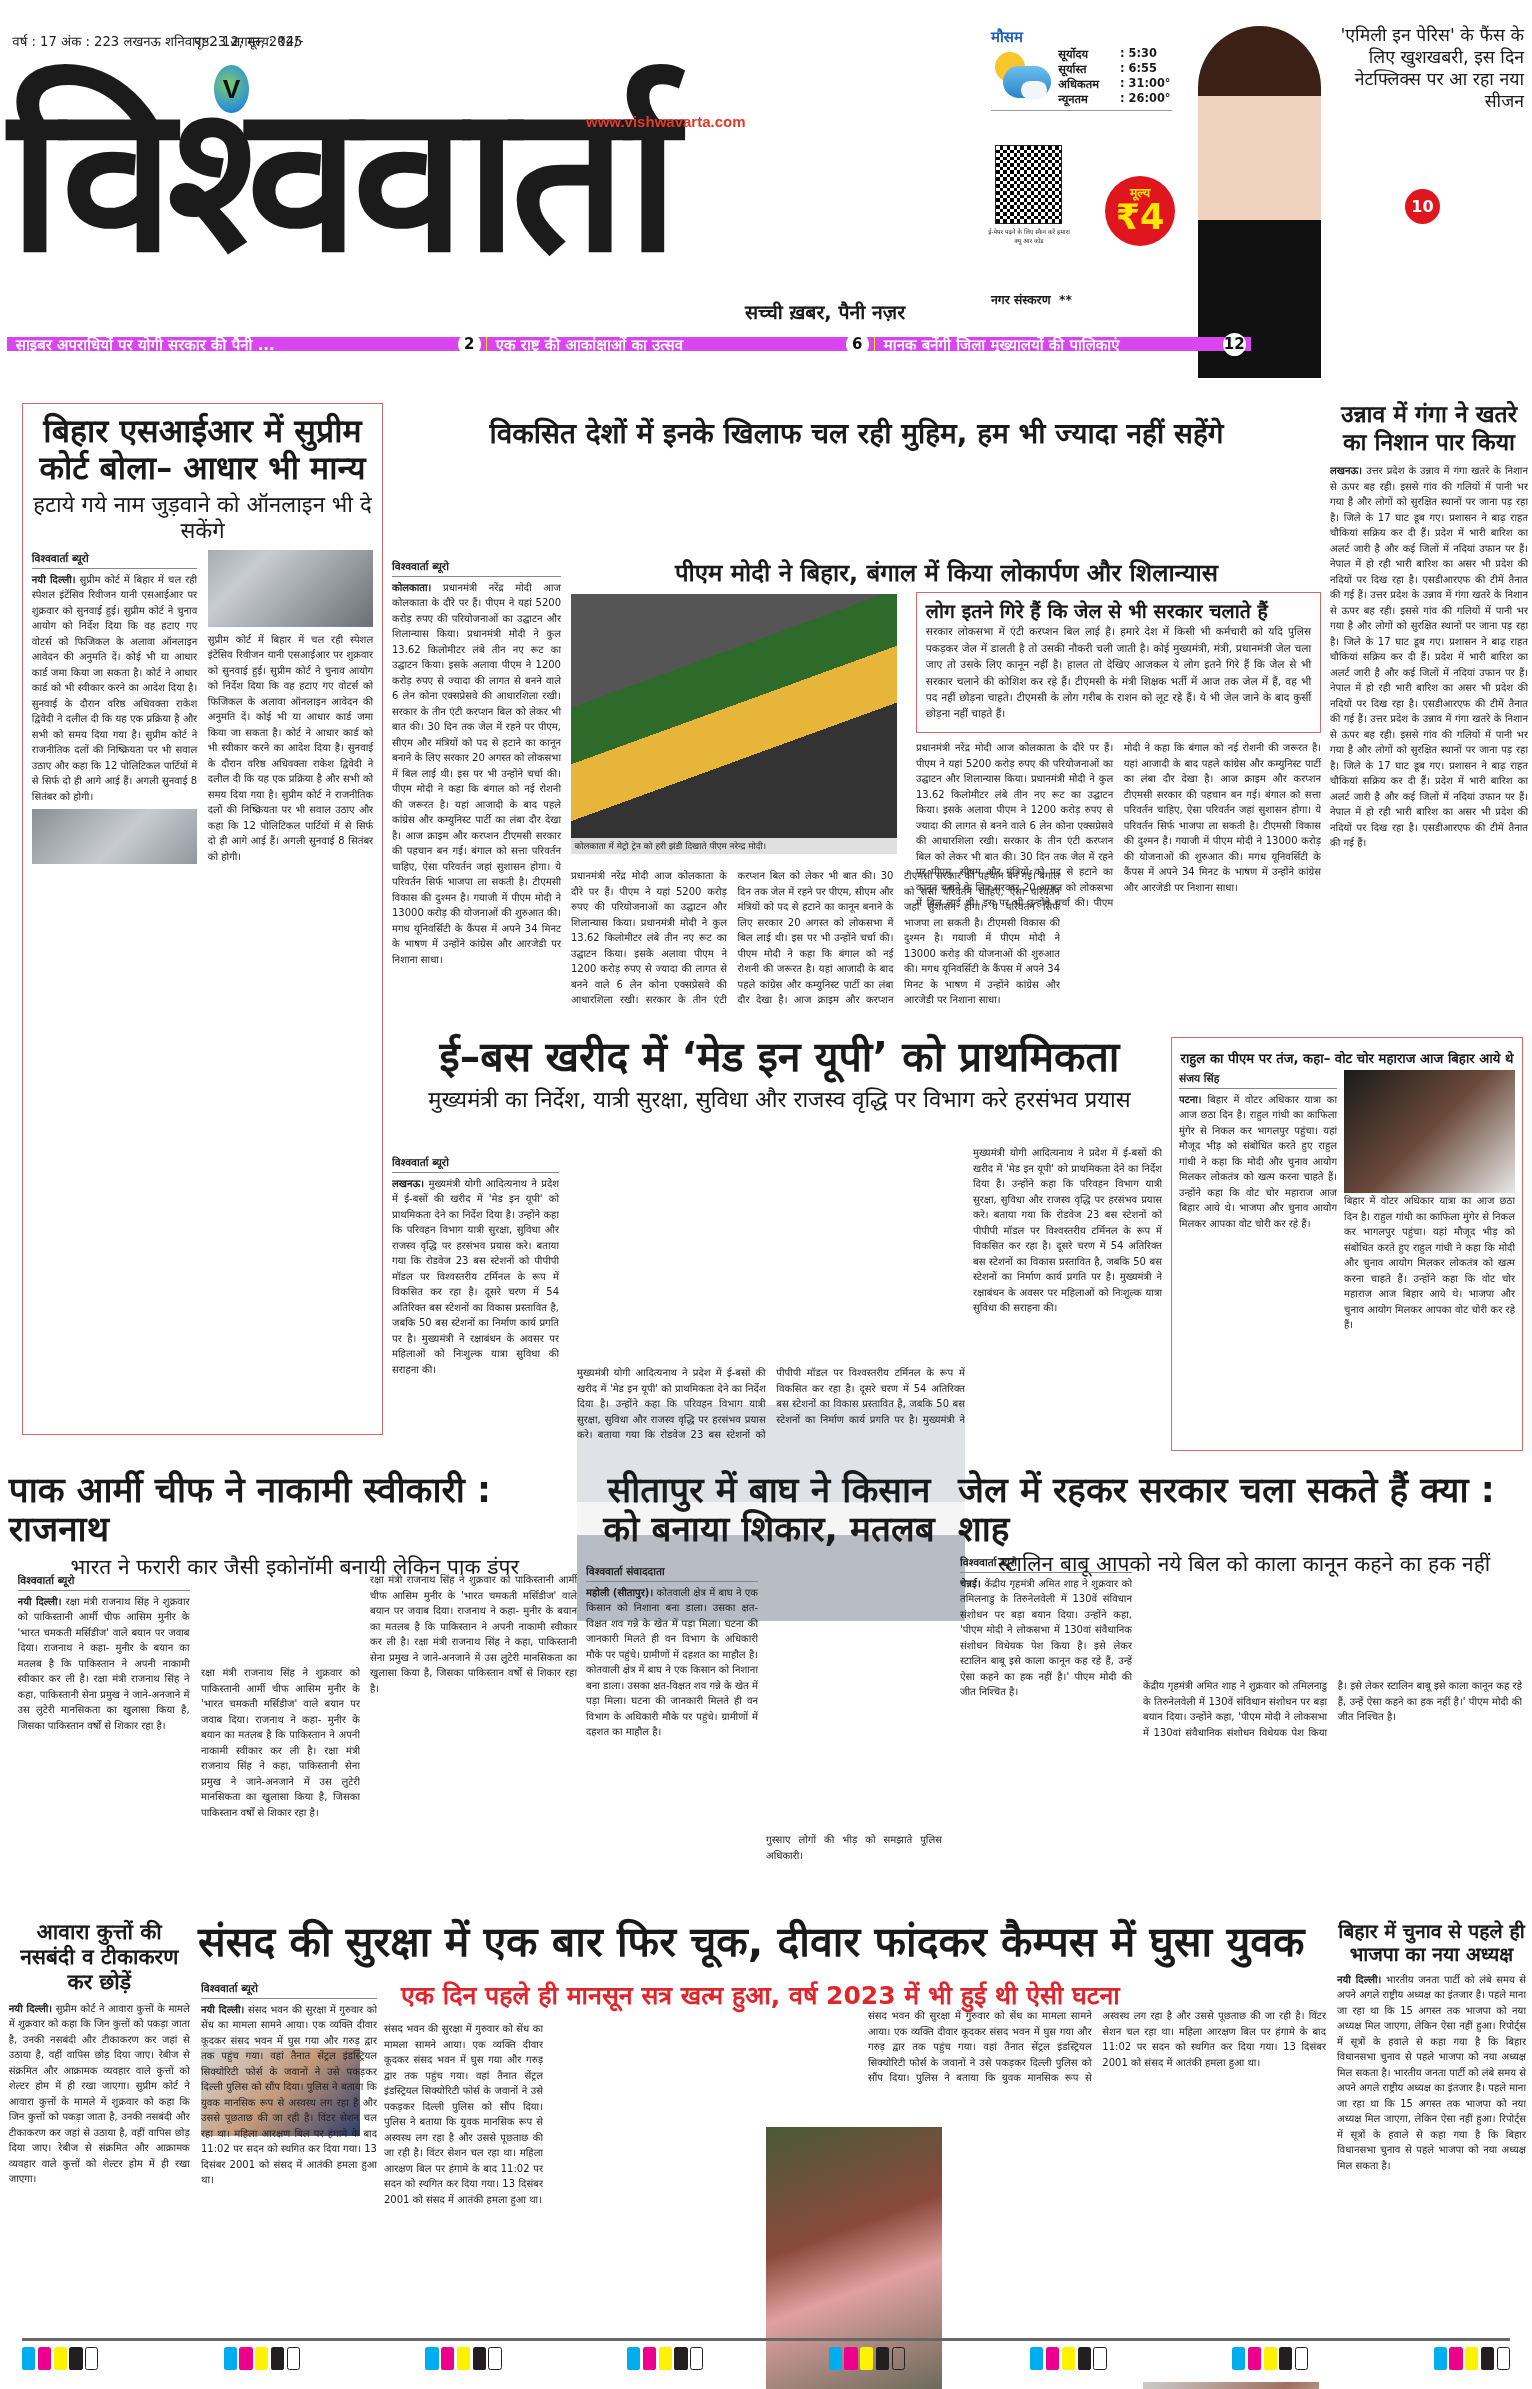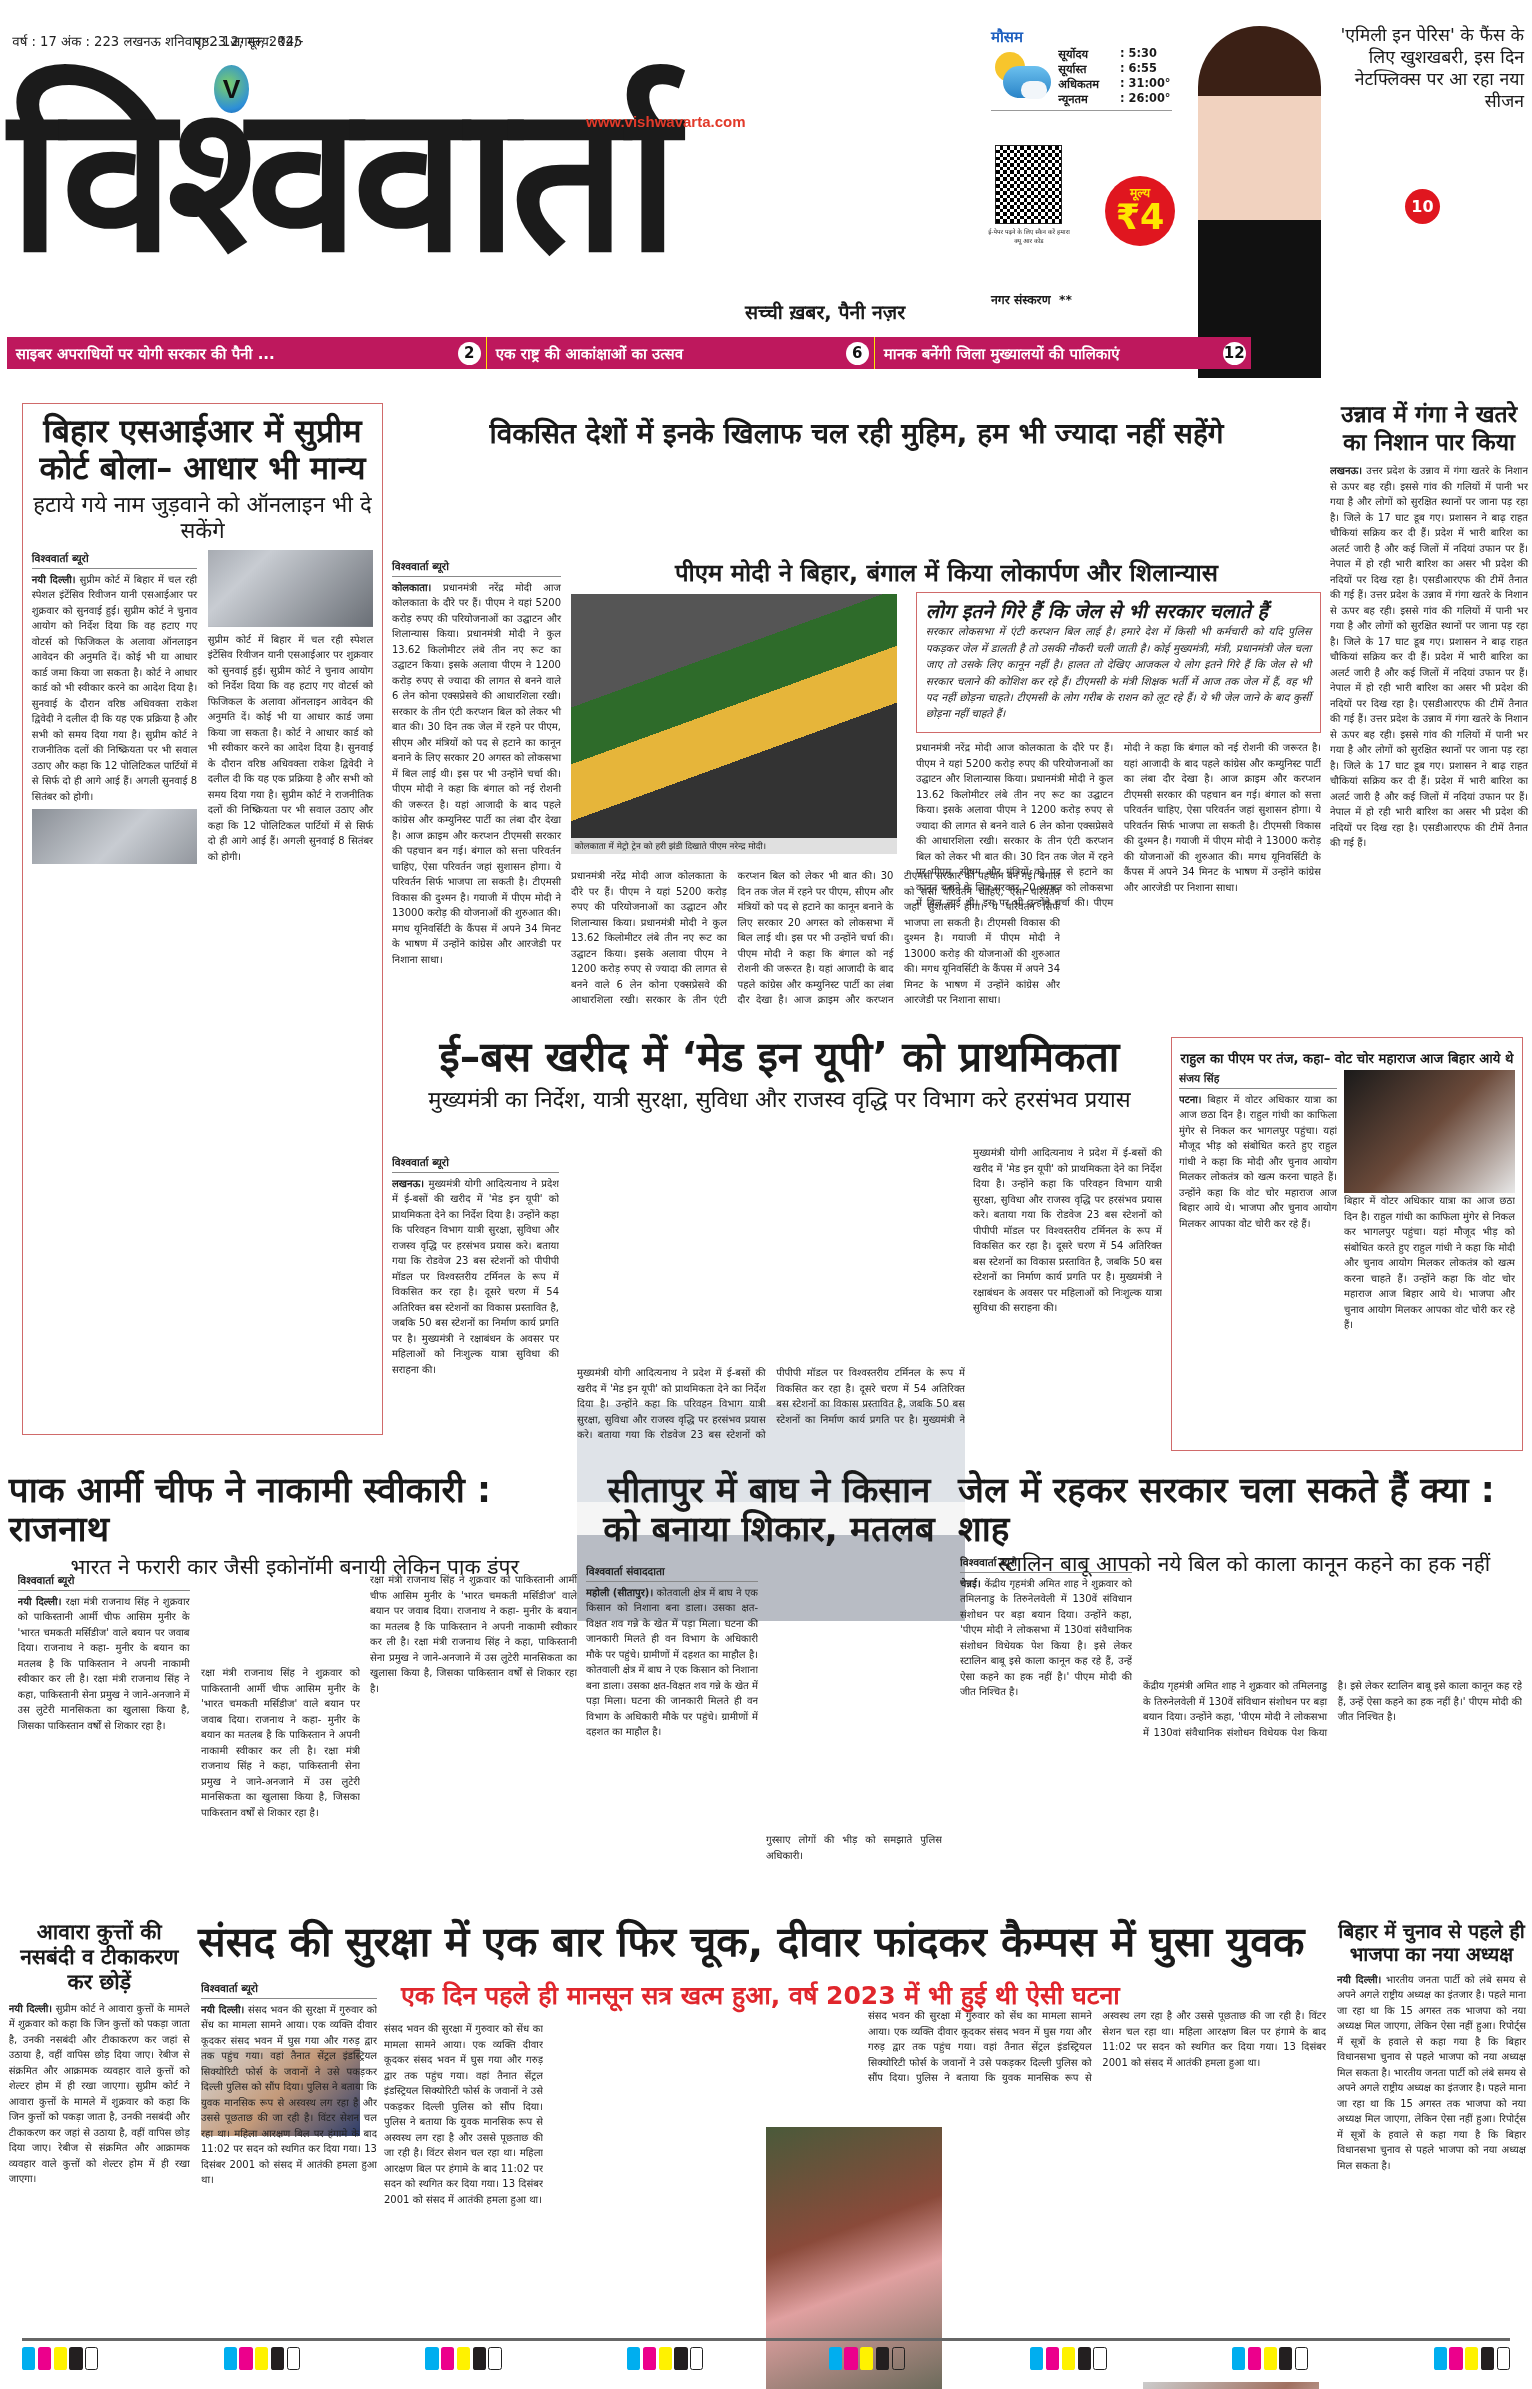--- a/index.html
+++ b/index.html
@@ -19,21 +19,21 @@
   .cloud2 { position:absolute; left: 30px; top: 35px; width: 26.4px; height: 17.6px; border-radius: 8.8px; background:#f2f6fa; }
   .qr { width: 67px; height: 79px; border: 1.8px solid #222; background:
      repeating-linear-gradient(90deg,#000 0 3.5px,#fff 3.5px 7px),
      repeating-linear-gradient(0deg,#000 0 3.5px,#fff 3.5px 7px); background-blend-mode: difference; }
   .price-badge { width: 70px; height: 70px; border-radius: 50%; background: #e0161f; color: #ffe600; display:flex; flex-direction:column; align-items:center; justify-content:center; font-weight: 900; line-height: 1; }
   .price-badge .l { font-size: 12.3px; color:#ffe600; }
   .price-badge .v { font-size: 35px; }
   .promo-text { font-size: 17.6px; text-align: right; line-height: 1.25; }
   .page-circle { width: 35px; height: 35px; border-radius: 50%; background: #e0161f; color: #fff; font-weight: bold; display:flex; align-items:center; justify-content:center; font-size: 16px; }
   .person { background: linear-gradient(180deg, #3b2015 0 20%, #f1d2bf 20% 55%, #111 55% 100%); border-radius: 79px 79px 0 0; }
-  .ticker { background: #be185d; display: flex; height: 32px; align-items: center; }
+  .ticker { background: #d946ef; display: flex; height: 14px; align-items: center; }
   .tick { display:flex; align-items:center; justify-content: space-between; height: 100%; padding: 0 5.3px 0 8.8px; color: #fff; font-size: 15px; font-weight: bold; border-right: 1.8px solid #ffe600; }
   .tick:last-child { border-right: none; }
   .tick .num { width: 23px; height: 23px; border-radius: 50%; background: #fff; color: #111; display:flex; align-items:center; justify-content:center; font-size: 15px; font-weight: 900; margin-left: 7px; }
   .box-red { border: 1.8px solid #d06a6a; }
   .h-xl { font-weight: 900; font-size: 51px; line-height: 1.05; }
   .h-lg { font-weight: 900; font-size: 37px; line-height: 1.1; }
   .h-md { font-weight: bold; font-size: 30px; line-height: 1.15; }
   .h-sm { font-weight: bold; font-size: 25px; line-height: 1.2; }
   .sub { font-size: 22px; line-height: 1.2; }
   .byline { font-size: 10.6px; font-weight: bold; border-bottom: 1.8px solid #888; padding-bottom: 1.8px; margin-bottom: 2.6px; }
@@ -134,21 +134,21 @@
   <div class="h-md" style="text-align:center;font-size:28px;margin-top:3.5px;">विकसित देशों में इनके खिलाफ चल रही मुहिम, हम भी ज्यादा नहीं सहेंगे</div>
 </div>
 <div class="abs" style="left:572px;top:555px;width:749px;font-size:24px;font-weight:bold;text-align:center;">पीएम मोदी ने बिहार, बंगाल में किया लोकार्पण और शिलान्यास</div>
 <div class="abs body" style="left:392px;top:558px;width:169px;">
   <div class="byline">विश्ववार्ता ब्यूरो</div>
   <b>कोलकाता।</b> <span>प्रधानमंत्री नरेंद्र मोदी आज कोलकाता के दौरे पर हैं। पीएम ने यहां 5200 करोड़ रुपए की परियोजनाओं का उद्घाटन और शिलान्यास किया। प्रधानमंत्री मोदी ने कुल 13.62 किलोमीटर लंबे तीन नए रूट का उद्घाटन किया। इसके अलावा पीएम ने 1200 करोड़ रुपए से ज्यादा की लागत से बनने वाले 6 लेन कोना एक्सप्रेसवे की आधारशिला रखी। सरकार के तीन एंटी करप्शन बिल को लेकर भी बात की। 30 दिन तक जेल में रहने पर पीएम, सीएम और मंत्रियों को पद से हटाने का कानून बनाने के लिए सरकार 20 अगस्त को लोकसभा में बिल लाई थी। इस पर भी उन्होंने चर्चा की। पीएम मोदी ने कहा कि बंगाल को नई रोशनी की जरूरत है। यहां आजादी के बाद पहले कांग्रेस और कम्युनिस्ट पार्टी का लंबा दौर देखा है। आज क्राइम और करप्शन टीएमसी सरकार की पहचान बन गई। बंगाल को सत्ता परिवर्तन चाहिए, ऐसा परिवर्तन जहां सुशासन होगा। ये परिवर्तन सिर्फ भाजपा ला सकती है। टीएमसी विकास की दुश्मन है। गयाजी में पीएम मोदी ने 13000 करोड़ की योजनाओं की शुरुआत की। मगध यूनिवर्सिटी के कैंपस में अपने 34 मिनट के भाषण में उन्होंने कांग्रेस और आरजेडी पर निशाना साधा।</span>
 </div>
 <div class="abs photo" style="left:571px;top:594px;width:326px;height:260px;background:linear-gradient(160deg,#555 0 30%,#2e6b2a 30% 45%,#e6b53a 45% 60%,#333 60%);">
   <div class="cap">कोलकाता में मेट्रो ट्रेन को हरी झंडी दिखाते पीएम नरेन्द्र मोदी।</div>
 </div>
-<div class="abs box-red" style="left:916px;top:592px;width:405px;height:141px;padding:7px 8.8px;font-style:italic;">
+<div class="abs box-red" style="left:916px;top:592px;width:405px;height:141px;padding:7px 8.8px;">
   <div class="h-sm" style="font-size:19.4px;">लोग इतने गिरे हैं कि जेल से भी सरकार चलाते हैं</div>
   <div class="body" style="font-size:10.6px;">सरकार लोकसभा में एंटी करप्शन बिल लाई है। हमारे देश में किसी भी कर्मचारी को यदि पुलिस पकड़कर जेल में डालती है तो उसकी नौकरी चली जाती है। कोई मुख्यमंत्री, मंत्री, प्रधानमंत्री जेल चला जाए तो उसके लिए कानून नहीं है। हालत तो देखिए आजकल ये लोग इतने गिरे हैं कि जेल से भी सरकार चलाने की कोशिश कर रहे हैं। टीएमसी के मंत्री शिक्षक भर्ती में आज तक जेल में हैं, वह भी पद नहीं छोड़ना चाहते। टीएमसी के लोग गरीब के राशन को लूट रहे हैं। ये भी जेल जाने के बाद कुर्सी छोड़ना नहीं चाहते हैं।</div>
 </div>
 <div class="abs body cols3" style="left:571px;top:868px;width:489px;height:159px;overflow:hidden;">प्रधानमंत्री नरेंद्र मोदी आज कोलकाता के दौरे पर हैं। पीएम ने यहां 5200 करोड़ रुपए की परियोजनाओं का उद्घाटन और शिलान्यास किया। प्रधानमंत्री मोदी ने कुल 13.62 किलोमीटर लंबे तीन नए रूट का उद्घाटन किया। इसके अलावा पीएम ने 1200 करोड़ रुपए से ज्यादा की लागत से बनने वाले 6 लेन कोना एक्सप्रेसवे की आधारशिला रखी। सरकार के तीन एंटी करप्शन बिल को लेकर भी बात की। 30 दिन तक जेल में रहने पर पीएम, सीएम और मंत्रियों को पद से हटाने का कानून बनाने के लिए सरकार 20 अगस्त को लोकसभा में बिल लाई थी। इस पर भी उन्होंने चर्चा की। पीएम मोदी ने कहा कि बंगाल को नई रोशनी की जरूरत है। यहां आजादी के बाद पहले कांग्रेस और कम्युनिस्ट पार्टी का लंबा दौर देखा है। आज क्राइम और करप्शन टीएमसी सरकार की पहचान बन गई। बंगाल को सत्ता परिवर्तन चाहिए, ऐसा परिवर्तन जहां सुशासन होगा। ये परिवर्तन सिर्फ भाजपा ला सकती है। टीएमसी विकास की दुश्मन है। गयाजी में पीएम मोदी ने 13000 करोड़ की योजनाओं की शुरुआत की। मगध यूनिवर्सिटी के कैंपस में अपने 34 मिनट के भाषण में उन्होंने कांग्रेस और आरजेडी पर निशाना साधा।</div>
 <div class="abs body cols2" style="left:916px;top:740px;width:405px;height:286px;overflow:hidden;">प्रधानमंत्री नरेंद्र मोदी आज कोलकाता के दौरे पर हैं। पीएम ने यहां 5200 करोड़ रुपए की परियोजनाओं का उद्घाटन और शिलान्यास किया। प्रधानमंत्री मोदी ने कुल 13.62 किलोमीटर लंबे तीन नए रूट का उद्घाटन किया। इसके अलावा पीएम ने 1200 करोड़ रुपए से ज्यादा की लागत से बनने वाले 6 लेन कोना एक्सप्रेसवे की आधारशिला रखी। सरकार के तीन एंटी करप्शन बिल को लेकर भी बात की। 30 दिन तक जेल में रहने पर पीएम, सीएम और मंत्रियों को पद से हटाने का कानून बनाने के लिए सरकार 20 अगस्त को लोकसभा में बिल लाई थी। इस पर भी उन्होंने चर्चा की। पीएम मोदी ने कहा कि बंगाल को नई रोशनी की जरूरत है। यहां आजादी के बाद पहले कांग्रेस और कम्युनिस्ट पार्टी का लंबा दौर देखा है। आज क्राइम और करप्शन टीएमसी सरकार की पहचान बन गई। बंगाल को सत्ता परिवर्तन चाहिए, ऐसा परिवर्तन जहां सुशासन होगा। ये परिवर्तन सिर्फ भाजपा ला सकती है। टीएमसी विकास की दुश्मन है। गयाजी में पीएम मोदी ने 13000 करोड़ की योजनाओं की शुरुआत की। मगध यूनिवर्सिटी के कैंपस में अपने 34 मिनट के भाषण में उन्होंने कांग्रेस और आरजेडी पर निशाना साधा।</div>
 
 <div class="abs" style="left:1330px;top:401px;width:198px;">
   <div class="h-sm" style="text-align:center;font-size:23px;">उन्नाव में गंगा ने खतरे का निशान पार किया</div>
   <div class="body" style="margin-top:7px;height:546px;overflow:hidden;">
     <b>लखनऊ।</b> <span>उत्तर प्रदेश के उन्नाव में गंगा खतरे के निशान से ऊपर बह रही। इससे गांव की गलियों में पानी भर गया है और लोगों को सुरक्षित स्थानों पर जाना पड़ रहा है। जिले के 17 घाट डूब गए। प्रशासन ने बाढ़ राहत चौकियां सक्रिय कर दी हैं। प्रदेश में भारी बारिश का अलर्ट जारी है और कई जिलों में नदियां उफान पर हैं। नेपाल में हो रही भारी बारिश का असर भी प्रदेश की नदियों पर दिख रहा है। एसडीआरएफ की टीमें तैनात की गई हैं।</span> <span>उत्तर प्रदेश के उन्नाव में गंगा खतरे के निशान से ऊपर बह रही। इससे गांव की गलियों में पानी भर गया है और लोगों को सुरक्षित स्थानों पर जाना पड़ रहा है। जिले के 17 घाट डूब गए। प्रशासन ने बाढ़ राहत चौकियां सक्रिय कर दी हैं। प्रदेश में भारी बारिश का अलर्ट जारी है और कई जिलों में नदियां उफान पर हैं। नेपाल में हो रही भारी बारिश का असर भी प्रदेश की नदियों पर दिख रहा है। एसडीआरएफ की टीमें तैनात की गई हैं।</span> <span>उत्तर प्रदेश के उन्नाव में गंगा खतरे के निशान से ऊपर बह रही। इससे गांव की गलियों में पानी भर गया है और लोगों को सुरक्षित स्थानों पर जाना पड़ रहा है। जिले के 17 घाट डूब गए। प्रशासन ने बाढ़ राहत चौकियां सक्रिय कर दी हैं। प्रदेश में भारी बारिश का अलर्ट जारी है और कई जिलों में नदियां उफान पर हैं। नेपाल में हो रही भारी बारिश का असर भी प्रदेश की नदियों पर दिख रहा है। एसडीआरएफ की टीमें तैनात की गई हैं।</span>

